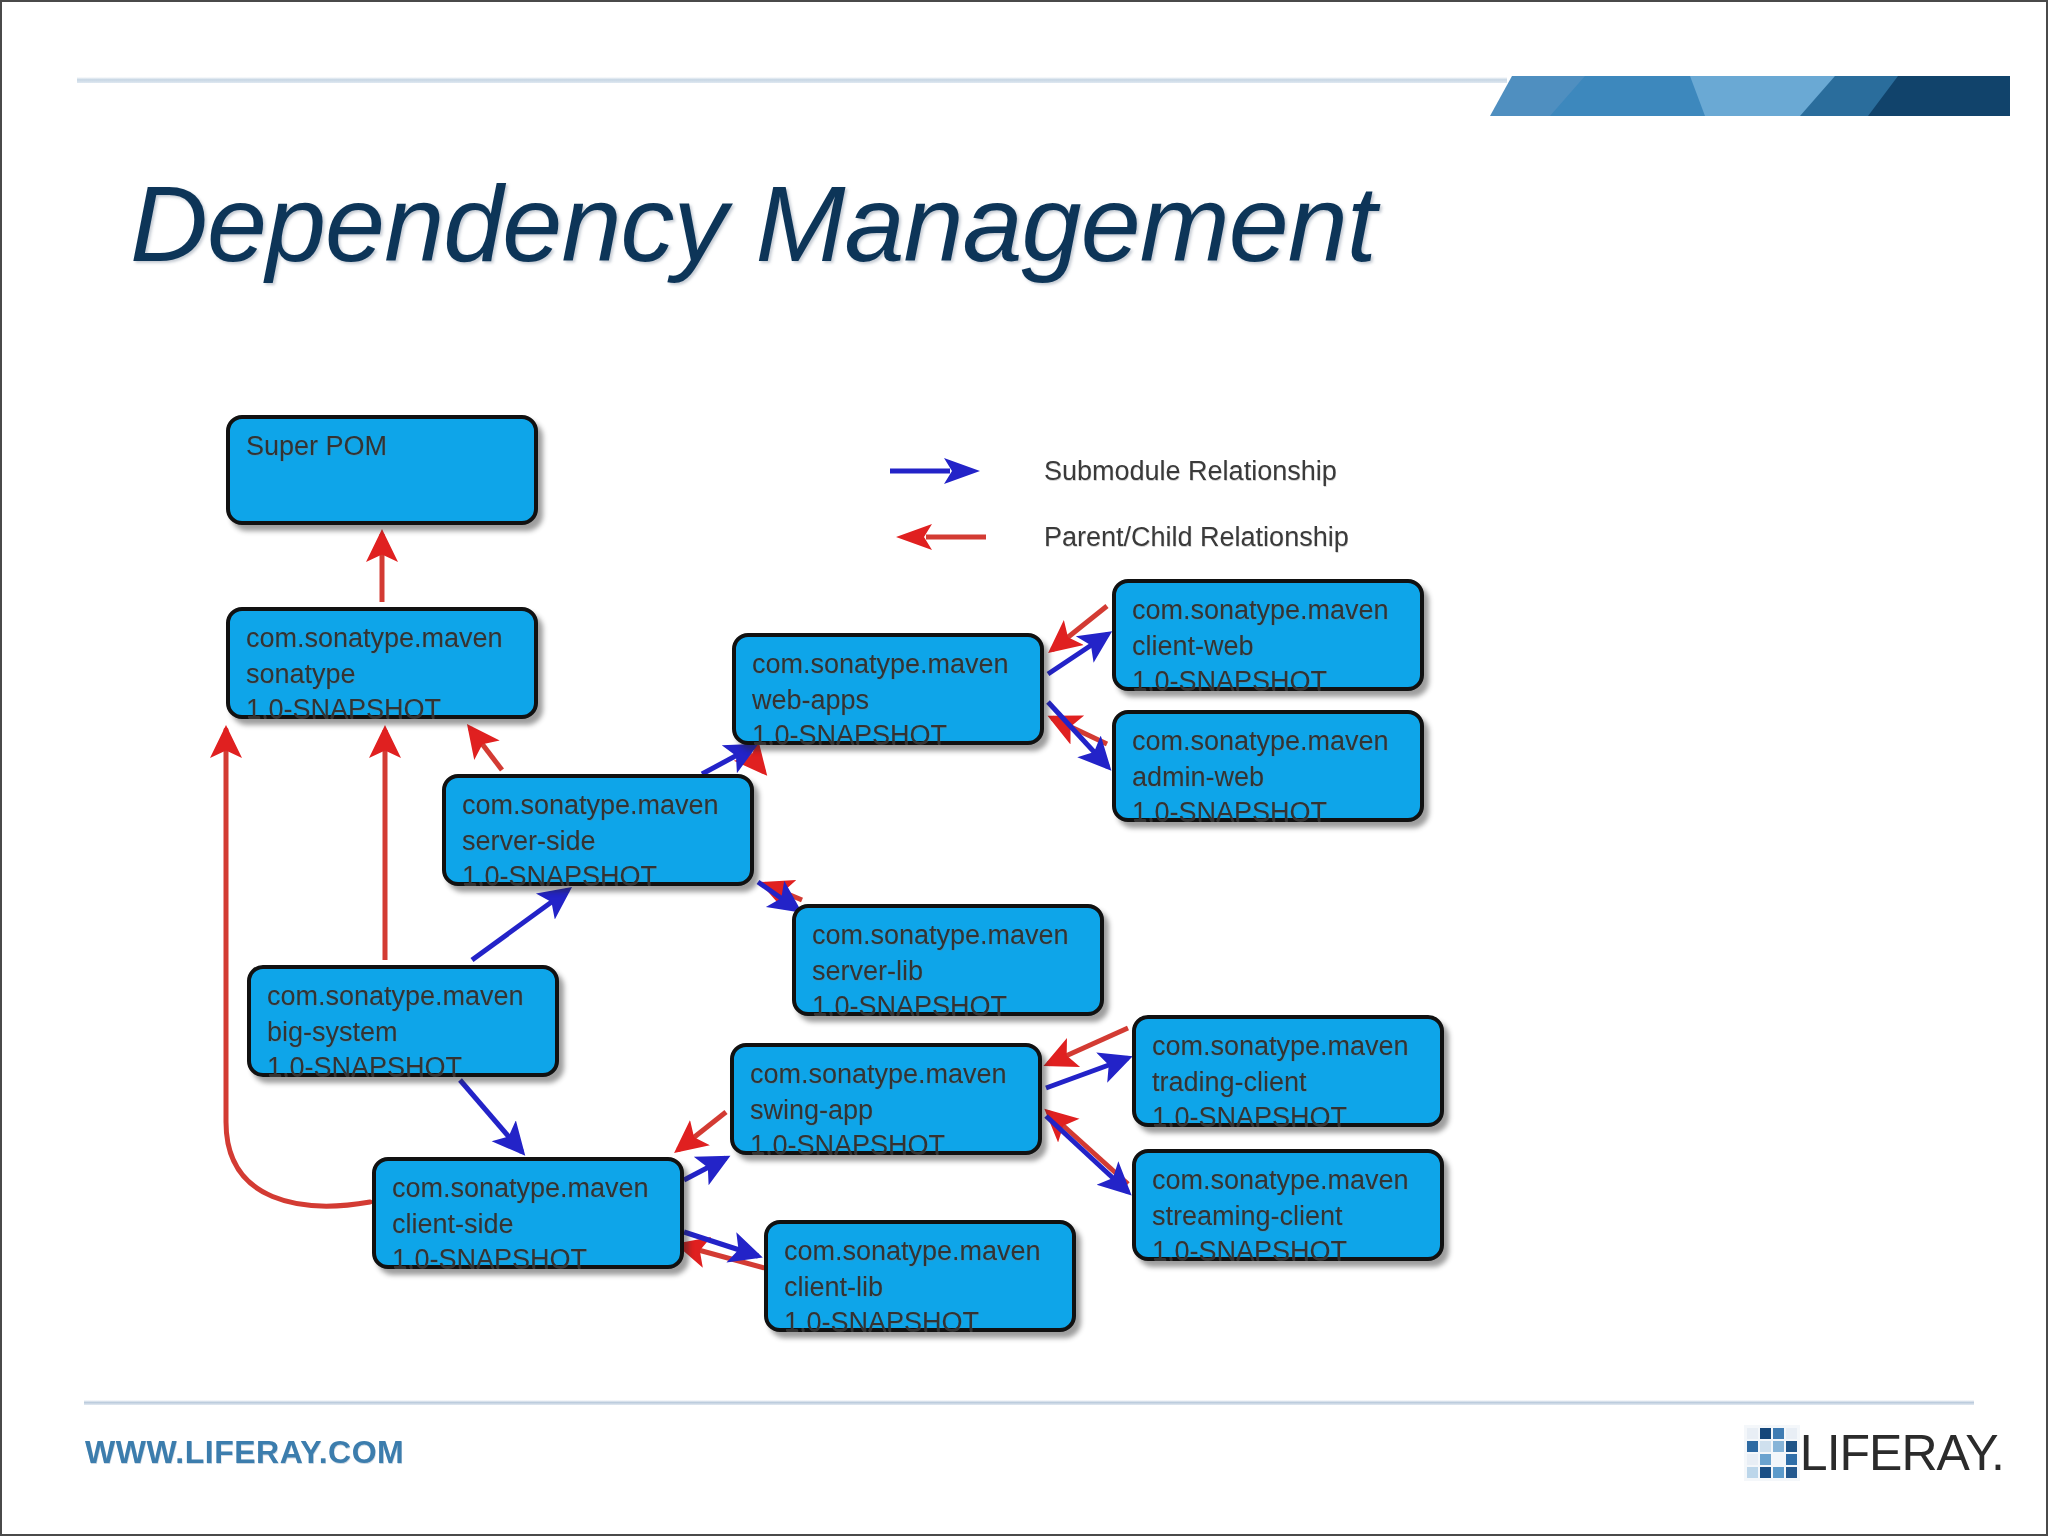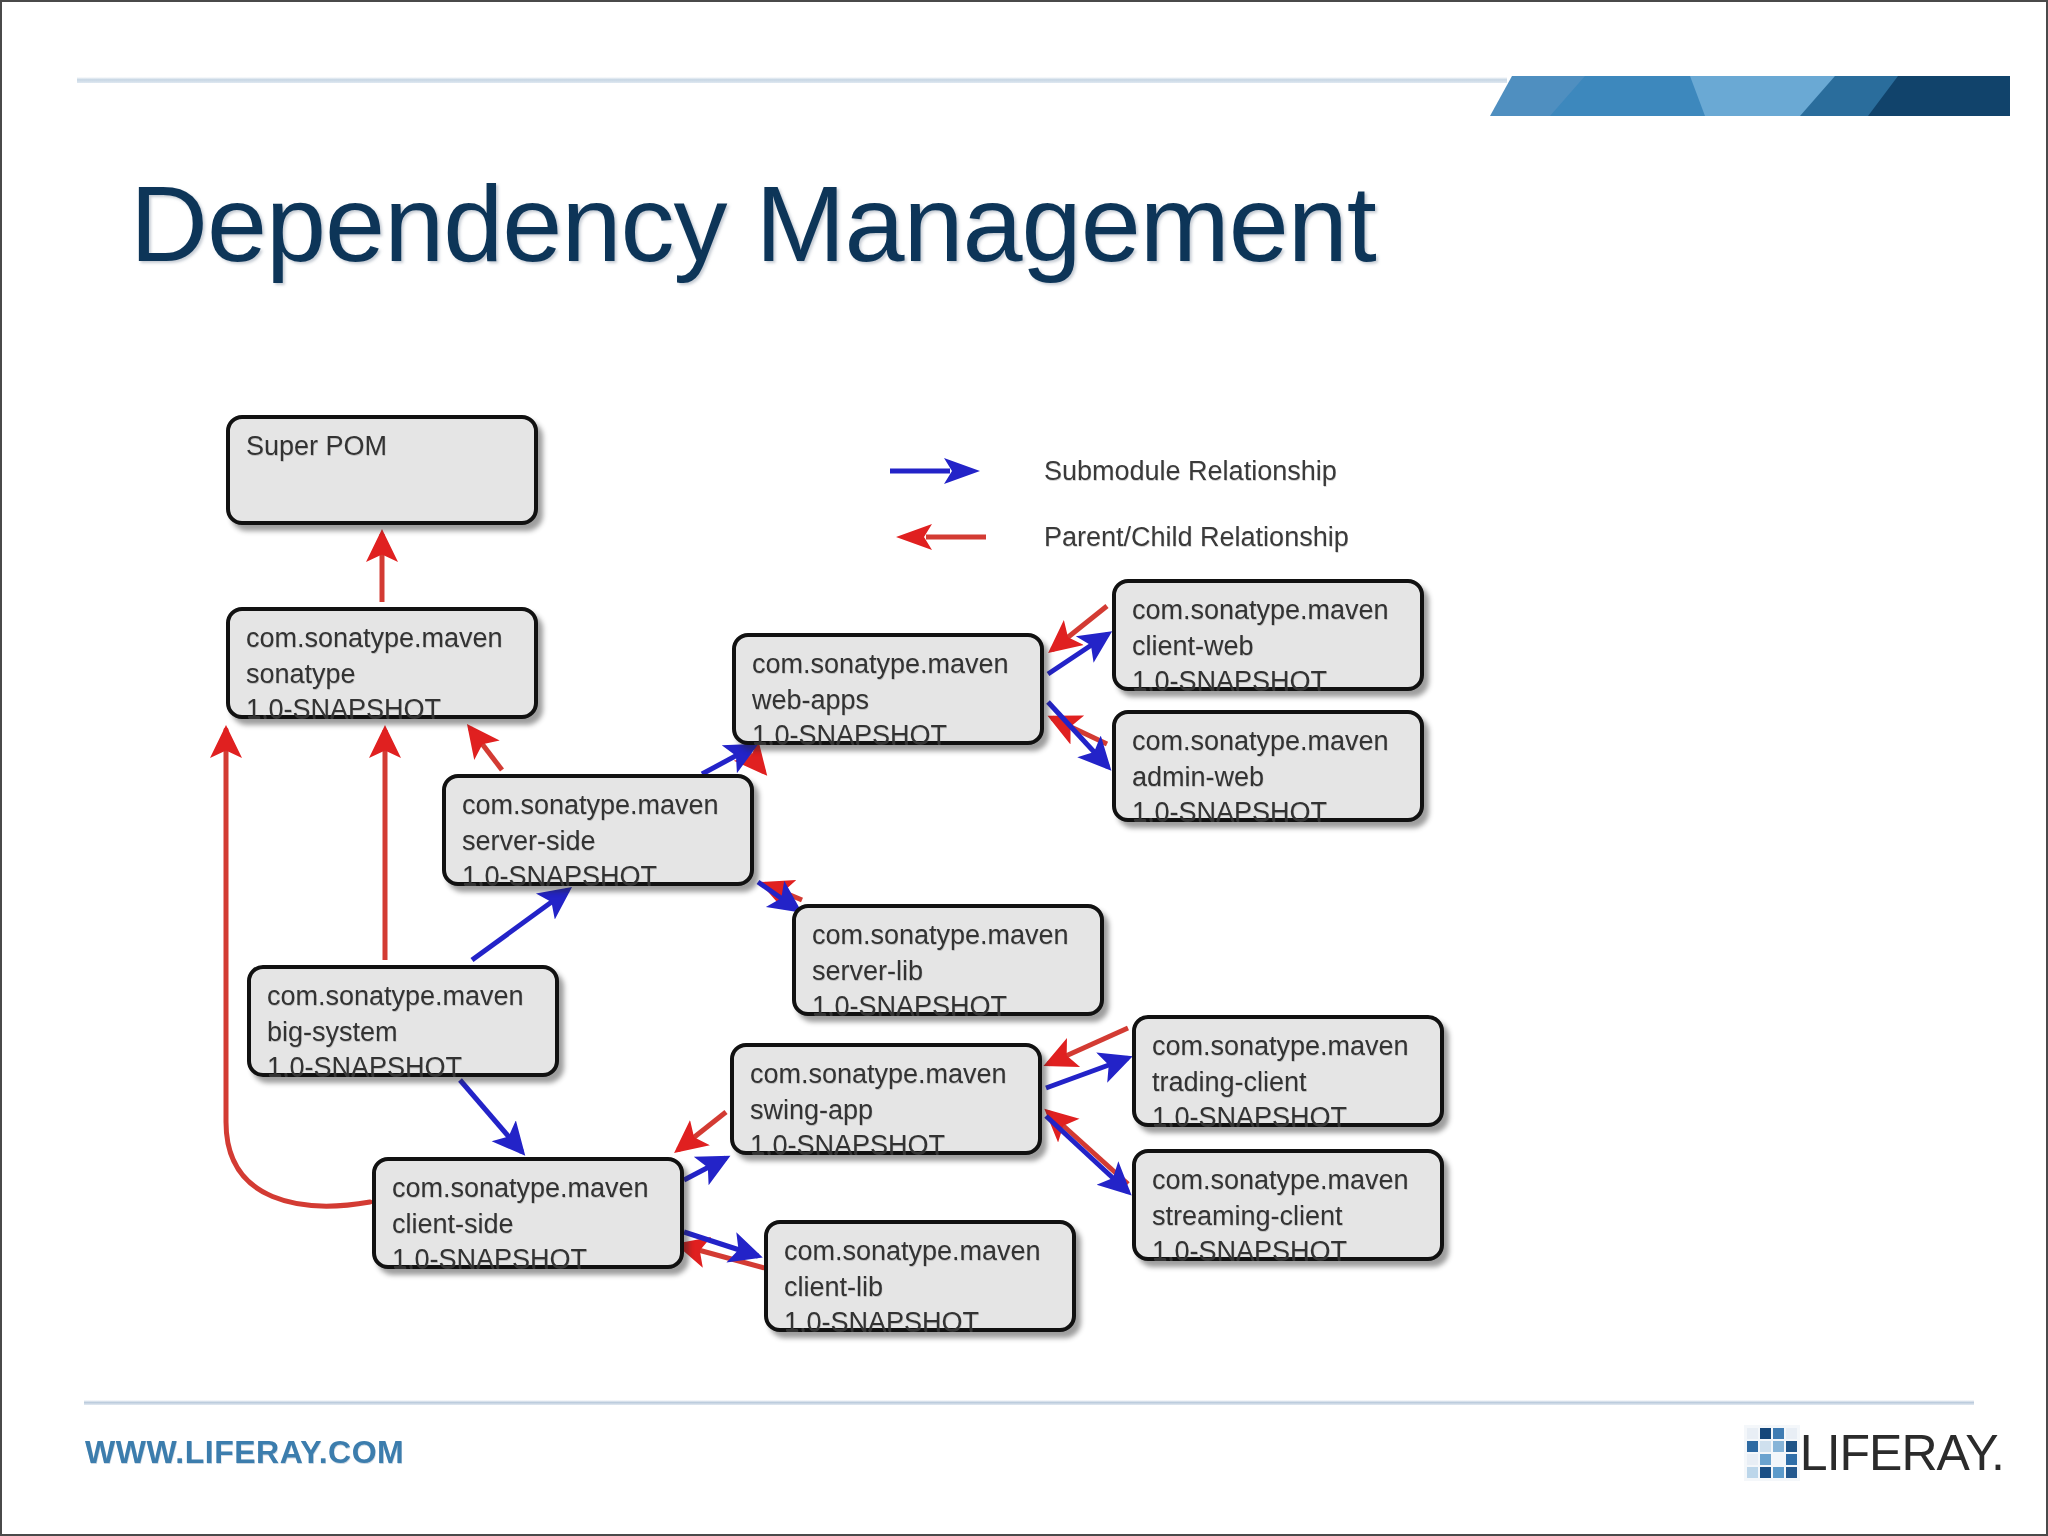--- a/index.html
+++ b/index.html
@@ -40,34 +40,35 @@
     position: absolute;
     left: 128px;
     top: 168px;
     font-size: 108px;
     line-height: 1.0;
     letter-spacing: -1px;
     color: #0d3558;
     font-weight: 400;
     white-space: nowrap;
     text-shadow: 2px 2px 3px rgba(150,160,175,.55);
+    font-style: italic;
   }
 
   
   #diagram {
     position: absolute;
     left: 0;
     top: 0;
     width: 2048px;
     height: 1536px;
   }
   .node {
     position: absolute;
     box-sizing: border-box;
-    background: #e5e5e5;
+    background: #0ea5e9;
     border: 4px solid #111111;
     border-radius: 16px;
     box-shadow: 5px 6px 5px rgba(40,40,40,.45);
     padding: 10px 14px 10px 16px;
     color: #333333;
     font-size: 27px;
     line-height: 1.32;
     font-family: "Liberation Sans", sans-serif;
     z-index: 5;
     text-shadow: 0.5px 0.5px 0 rgba(120,120,120,.35);

